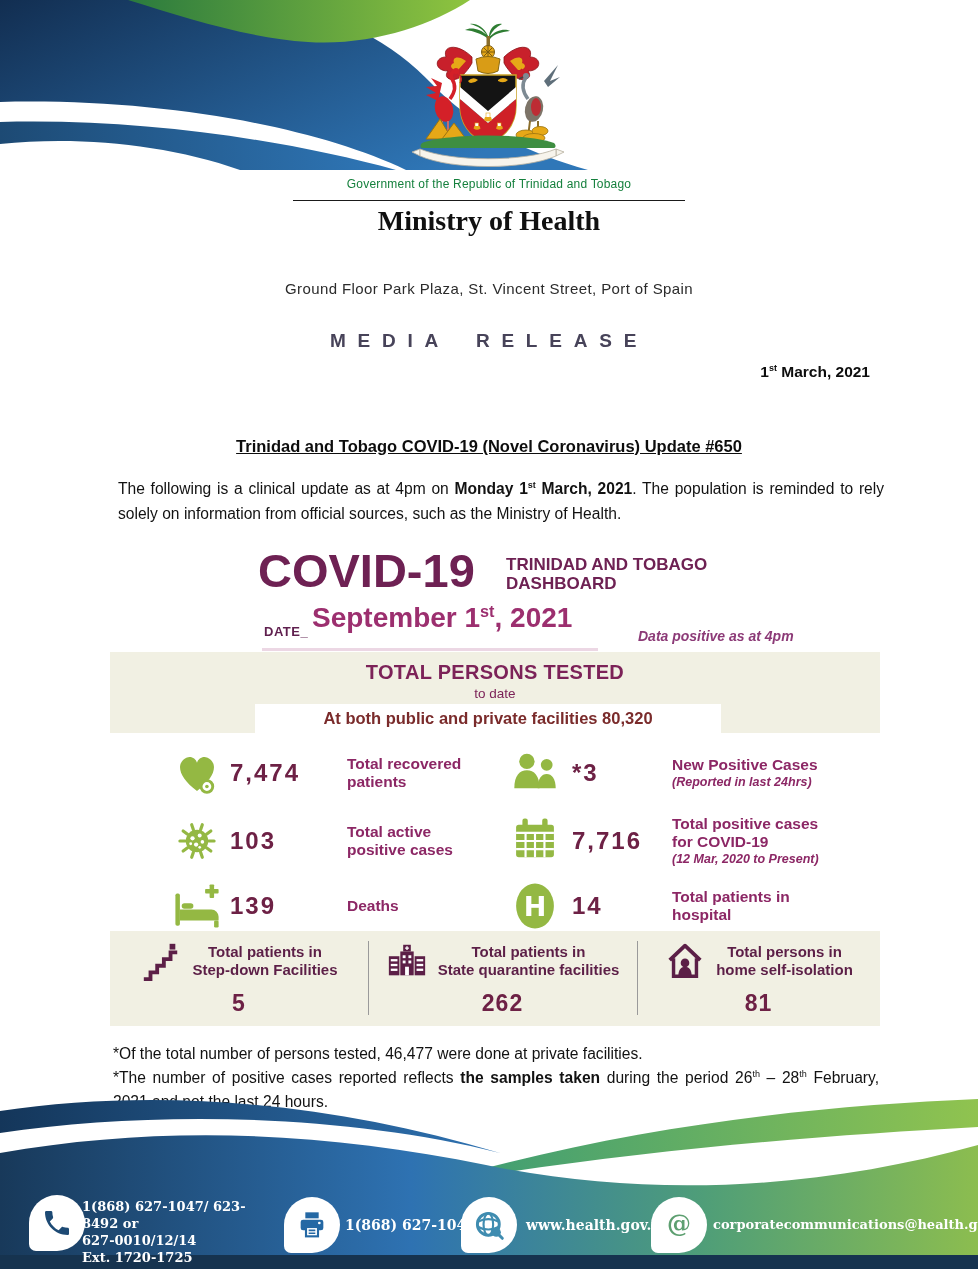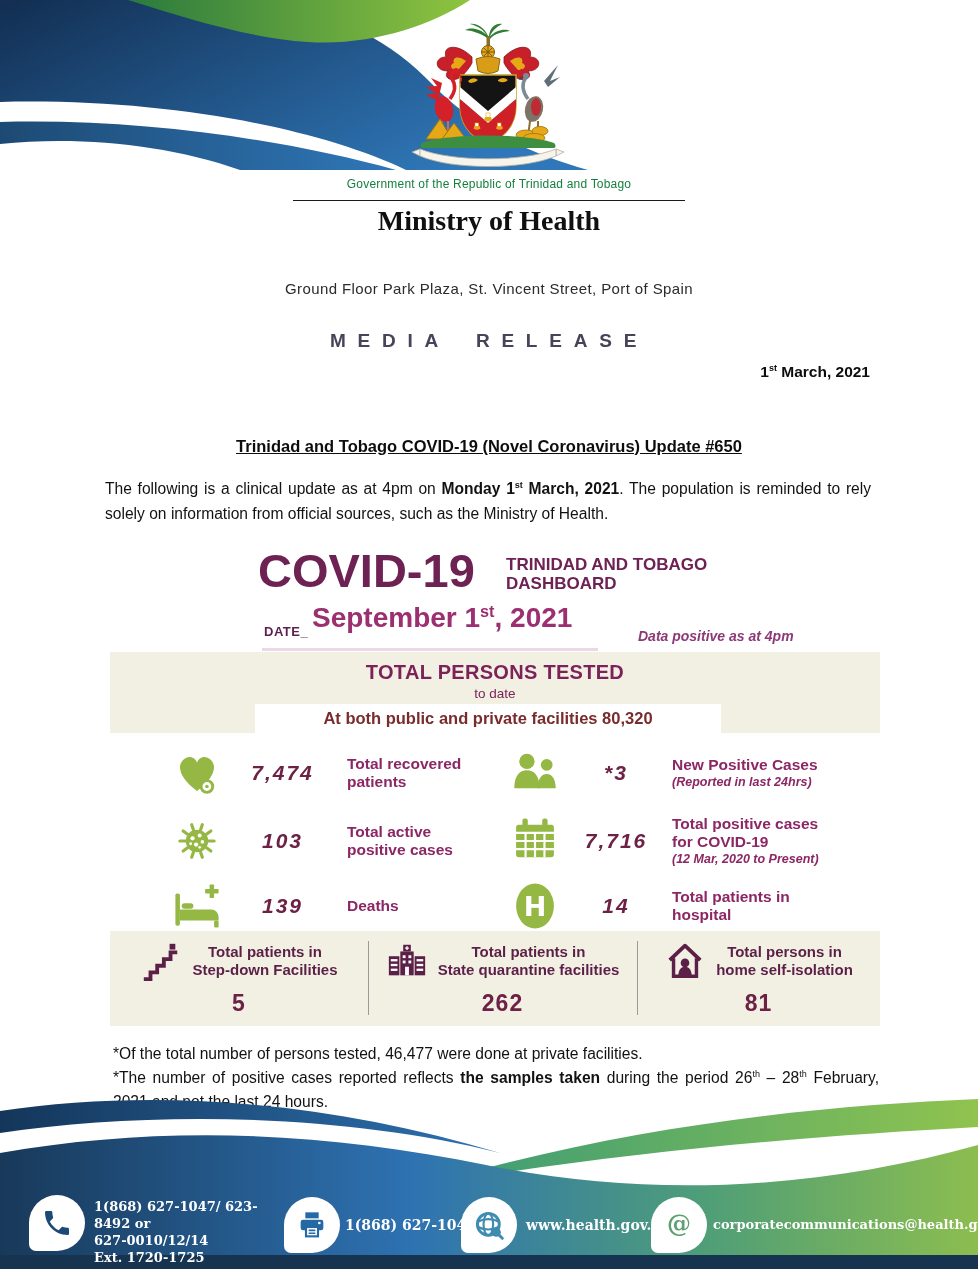--- a/index.html
+++ b/index.html
@@ -16,42 +16,42 @@
   .gov-line{top:177px;font-size:12px;color:#15803d;letter-spacing:.2px;}
   .gov-rule{top:200px;left:293px;width:392px;border-top:1.6px solid #1a1a1a;}
   .ministry{top:205px;font-family:"Liberation Serif",serif;font-weight:bold;font-size:28px;color:#101010;}
   .ccu{top:247px;font-size:19px;color:#333;font-variant:small-caps;letter-spacing:2px;}
   .addr{top:280px;font-size:15px;color:#2b2b2b;letter-spacing:.4px;}
 
   .media-release{top:330px;font-size:19px;font-weight:bold;color:var(--media-release-ink,#474359);
     letter-spacing:.62em;word-spacing:.5em;}
   .rel-date{top:363px;right:108px;font-size:15.5px;font-weight:bold;color:#0d0d0d;text-align:right;margin-left:20px;}
   .rel-title{top:406px;font-size:16.5px;font-weight:bold;color:#0d0d0d;text-decoration:underline;margin-top:31px;}
-  .body-par{top:477px;left:105px;width:766px;font-size:15.6px;line-height:1.6;color:#121212;text-align:justify;}
+  .body-par{top:477px;left:118px;width:766px;font-size:15.6px;line-height:1.6;color:#121212;text-align:justify;}
 
   
   .dash-title{top:543px;left:258px;font-size:47px;font-weight:bold;color:var(--dashboard-purple,#6e2153);letter-spacing:0;}
   .dash-sub{top:556px;left:506px;font-size:17px;font-weight:bold;color:var(--dashboard-purple,#6e2153);line-height:1.1;}
   .date-label{top:624px;left:264px;font-size:13px;font-weight:bold;color:#5f1f4e;letter-spacing:.5px;}
   .date-value{top:602px;left:312px;font-size:28px;font-weight:bold;color:var(--magenta,#9c2f6f);}
   .date-rule{top:648px;left:262px;width:336px;height:2.5px;background:#ecd7e4;}
   .compiled{top:628px;left:638px;font-size:14px;font-style:italic;font-weight:bold;color:#8c3a77;}
 
   .band1{top:652px;left:110px;width:770px;height:81px;background:var(--cream,#f1f0e3);}
   .tested-head{top:661px;font-size:20px;font-weight:bold;color:#7c2258;letter-spacing:.3px;}
   .tested-sub{top:686px;font-size:13.5px;color:#7c2258;}
   .fac-box{top:704px;left:255px;width:466px;height:29px;background:#fff;}
   .fac-line{width:100%;text-align:center;line-height:29px;font-size:16.5px;font-weight:bold;color:var(--dark-red,#7a2b2b);}
 
   .stats{top:740px;left:170px;width:710px;display:grid;
     grid-template-columns:60px 105px 173px 64px 88px 220px;
     grid-template-rows:66px 70px 60px;align-items:center;}
   .stat-icon{width:54px;height:54px;}
   .stat-icon svg{display:block;width:100%;height:100%;}
-  .stat-val{font-size:21px;font-weight:bold;color:var(--maroon-number,#6d2145);letter-spacing:2px;text-align:center;font-style:italic;}
+  .stat-val{font-size:24px;font-weight:bold;color:var(--maroon-number,#6d2145);letter-spacing:2px;}
   .stat-label{font-size:15.5px;font-weight:bold;color:var(--label-purple,#8c2765);line-height:1.16;padding-left:12px;}
   .stat-sub{font-size:12.5px;font-style:italic;font-weight:bold;color:var(--label-purple,#8c2765);margin-top:1px;}
 
   .band2{top:931px;left:110px;width:770px;height:95px;background:var(--cream,#f1f0e3);}
   .vdiv{position:absolute;top:10px;width:1px;height:74px;background:#9a9a9a;}
   .fcell{position:absolute;top:0;height:95px;display:flex;flex-direction:column;align-items:center;justify-content:flex-start;padding-top:9px;box-sizing:border-box;}
   .frow{display:flex;align-items:center;gap:10px;}
   .ficon{width:42px;height:42px;flex:0 0 auto;}
   .ficon svg{display:block;width:100%;height:100%;}
   .flabel{font-size:15px;font-weight:bold;color:#5c1f47;line-height:1.2;text-align:center;}
@@ -351,21 +351,21 @@
     <path d="M468 84 C650 34 830 16 978 10 L978 38 C830 46 650 60 476 88 Z" fill="url(#crestR)"></path>
     <path d="M0 64 C160 36 320 42 486 76 C650 110 820 100 978 56 L978 180 H0 Z" fill="url(#bandG)"></path>
     <rect x="0" y="166" width="978" height="14" fill="#16334f"></rect>
   </svg>
 
   <div class="abs badge b1" style="left:29px;top:1195px">
     <svg viewBox="0 0 24 24" fill="currentColor">
       <path d="M6.62 10.79c1.44 2.83 3.76 5.14 6.59 6.59l2.2-2.2c.27-.27.67-.36 1.02-.24 1.12.37 2.33.57 3.57.57.55 0 1 .45 1 1V20c0 .55-.45 1-1 1-9.39 0-17-7.61-17-17 0-.55.45-1 1-1h3.5c.55 0 1 .45 1 1 0 1.25.2 2.45.57 3.57.11.35.03.74-.25 1.02l-2.2 2.2z"></path>
     </svg>
   </div>
-  <div class="ftext pre" style="left:94px;top:1199px;width:190px">1(868) 627-1047/ 623-8492 or
+  <div class="ftext pre" style="left:82px;top:1199px;width:190px">1(868) 627-1047/ 623-8492 or
 627-0010/12/14
 Ext. 1720-1725</div>
 
   <div class="abs badge b2" style="left:284px;top:1197px">
     <svg viewBox="0 0 24 24">
       <rect x="7" y="2.5" width="10" height="4.5" fill="currentColor"></rect>
       <rect x="3.5" y="8" width="17" height="8" rx="1.8" fill="currentColor"></rect>
       <circle cx="17.5" cy="10.5" r="1" fill="#fff"></circle>
       <rect x="7.5" y="13.5" width="9" height="7" fill="#fff" stroke="currentColor" stroke-width="1.6"></rect>
       <path d="M9.5 16 h5 M9.5 18.2 h5" stroke="currentColor" stroke-width="1.2"></path>

